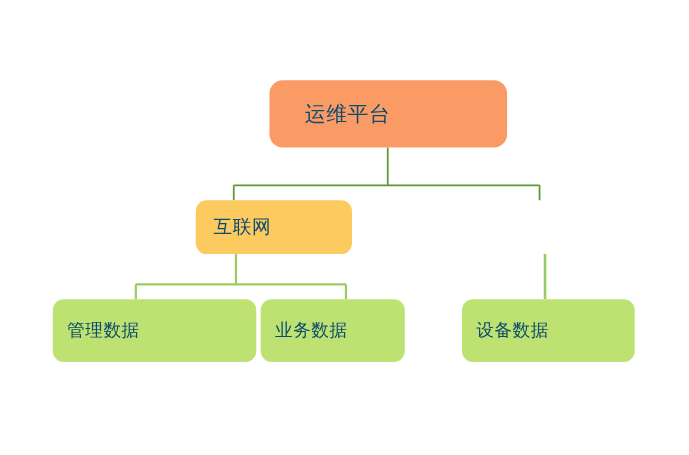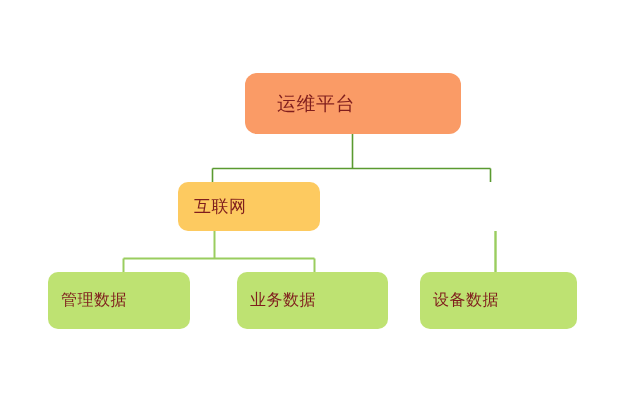--- a/index.html
+++ b/index.html
@@ -29,21 +29,21 @@
   .node {
     position: absolute;
     box-sizing: border-box;
     border-radius: 10px;
     display: flex;
     align-items: center;
     z-index: 2;
   }
   .node-label {
     display: block;
-    color: #7f1d1d;
+    color: #0c4a6e;
     font-family: Liberation Serif, serif;
     white-space: nowrap;
     letter-spacing: 0.5px;
     text-align: center;
   }
 
   
   .node.level-root {
     left: 245px;
     top: 73px;
@@ -76,22 +76,22 @@
   .node.level-three {
     top: 272px;
     height: 57px;
     background: #bee272;
     border-radius: 10px;
     padding-left: 13px;
   }
   .node.level-three .node-label {
     font-size: 16px;
   }
-  .node.n-mgmt   { left: 48px;  width: 142px; }
-  .node.n-biz    { left: 237px; width: 151px; }
+  .node.n-mgmt   { left: 48px;  width: 185px; }
+  .node.n-biz    { left: 237px; width: 131px; }
   .node.n-device { left: 420px; width: 157px; }
 </style>
 </head>
 <body>
 
 <div id="canvas">
 
   <svg id="edges" viewBox="0 0 626 414" width="626" height="414" xmlns="http://www.w3.org/2000/svg">
 
     <g>

